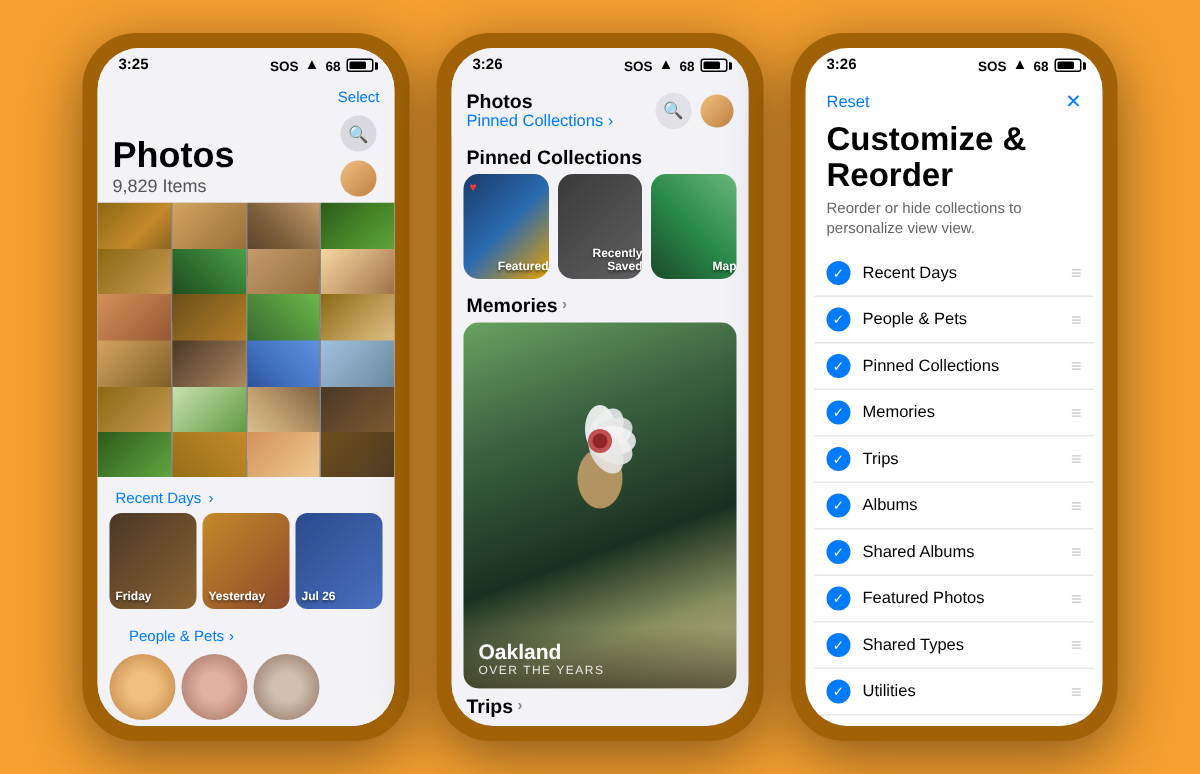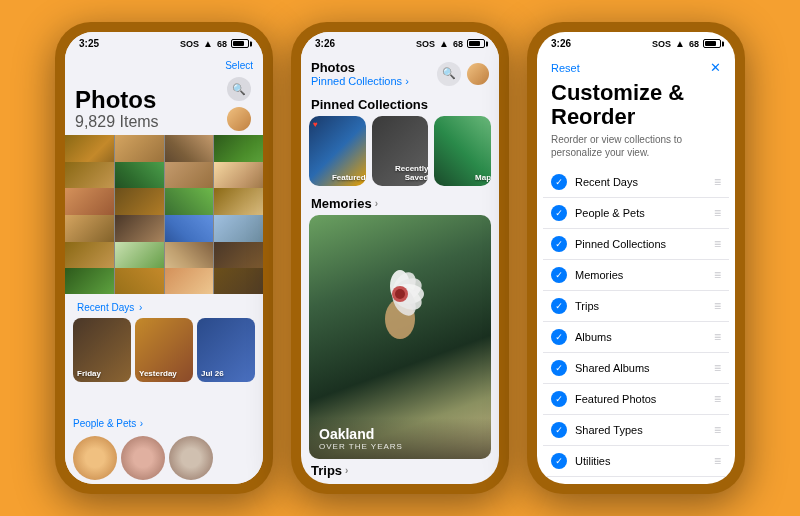--- a/index.html
+++ b/index.html
@@ -94,24 +94,23 @@
       position: relative;
       z-index: 5;
     }
     .p1-title {
       font-size: 24px;
       font-weight: 700;
       color: #000;
       line-height: 1;
     }
     .p1-subtitle {
-      font-size: 16px;
+      font-size: 12px;
       color: #555;
       margin-top: 1px;
-      text-align: center;
     }
     .p1-header-row {
       display: flex;
       justify-content: space-between;
       align-items: flex-end;
     }
     .p1-header-actions {
       display: flex;
       gap: 6px;
       align-items: center;
@@ -208,23 +207,22 @@
       bottom: 4px;
       left: 4px;
       font-size: 8px;
       font-weight: 600;
       color: #fff;
       text-shadow: 0 1px 2px rgba(0,0,0,0.5);
     }
     .p1-people-section {
       font-size: 12px;
       font-weight: 700;
-      padding: 4px 8px;
-      background: #f2f2f7;
-      margin-top: 24px;
+      padding: 4px 21px;
+      background: #f2f2f7;
     }
     .p1-people-section span {
       font-size: 10px;
       color: #007aff;
       font-weight: 400;
     }
     .p1-people-row {
       display: flex;
       gap: 4px;
       padding: 2px 8px 4px;
@@ -649,21 +647,21 @@
           </span>
       </div>
     </div>
 
     <div class="p3-header">
       <span class="p3-reset">Reset</span>
       <span class="p3-close" style="color:#007aff;">✕</span>
     </div>
 
     <div class="p3-main-title">Customize &amp;<br>Reorder</div>
-    <div class="p3-desc">Reorder or view collections to personalize your view.</div>
+    <div class="p3-desc">Reorder or hide collections to personalize view view.</div>
 
     <div class="p3-list">
       <div class="p3-list-item">
         <div class="p3-list-left">
           <div class="p3-check">✓</div>
           <span class="p3-item-label">Recent Days</span>
         </div>
         <span class="p3-drag-handle">≡</span>
       </div>
       <div class="p3-list-item">

